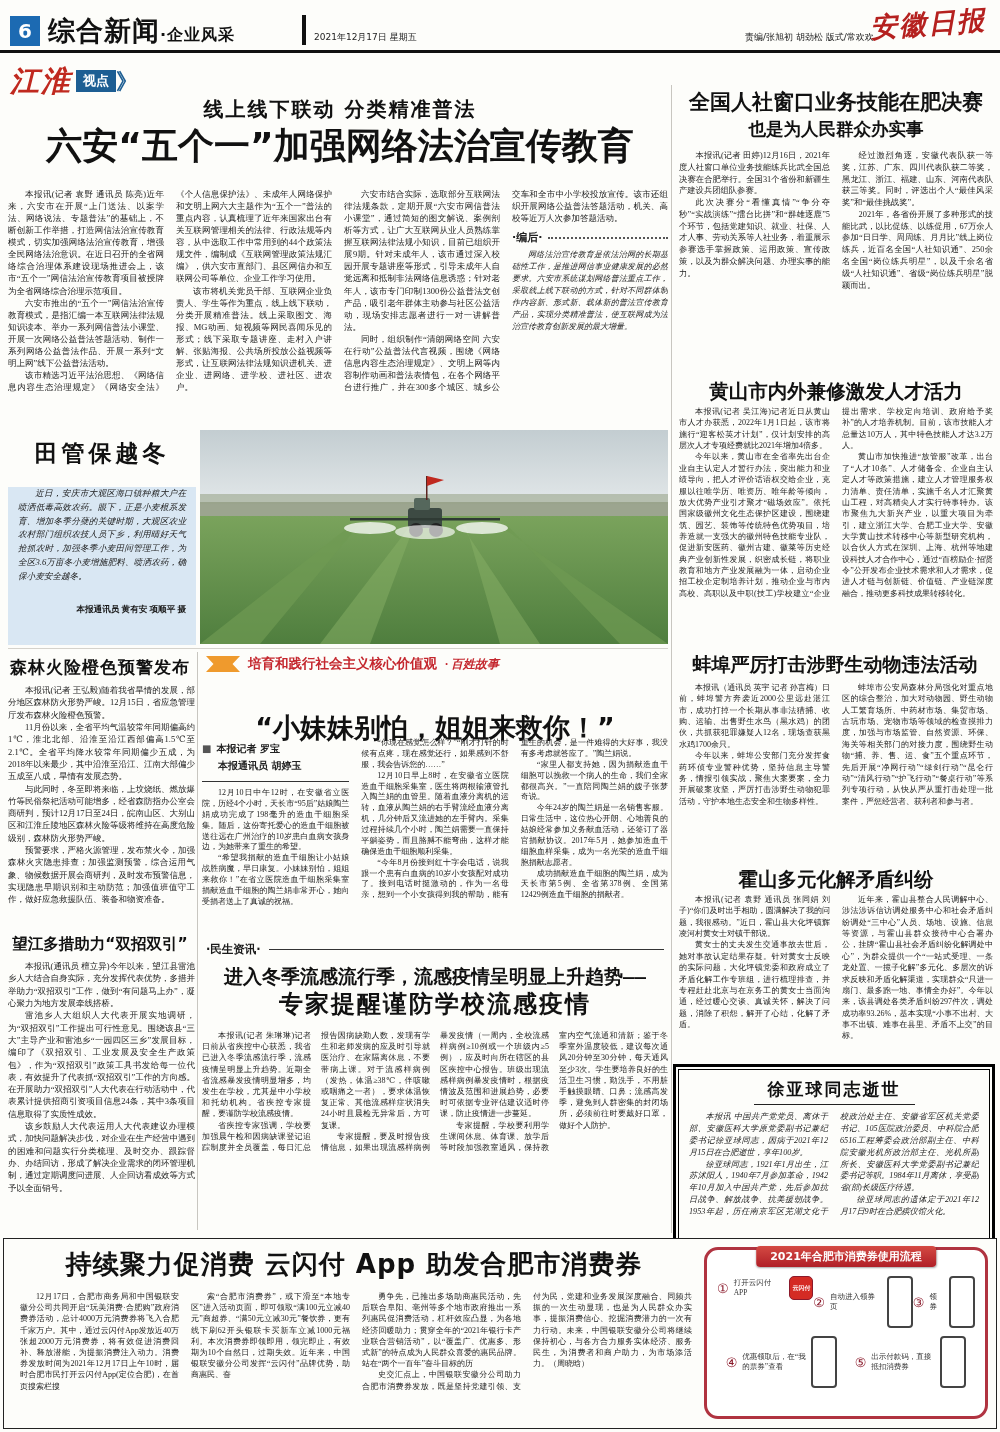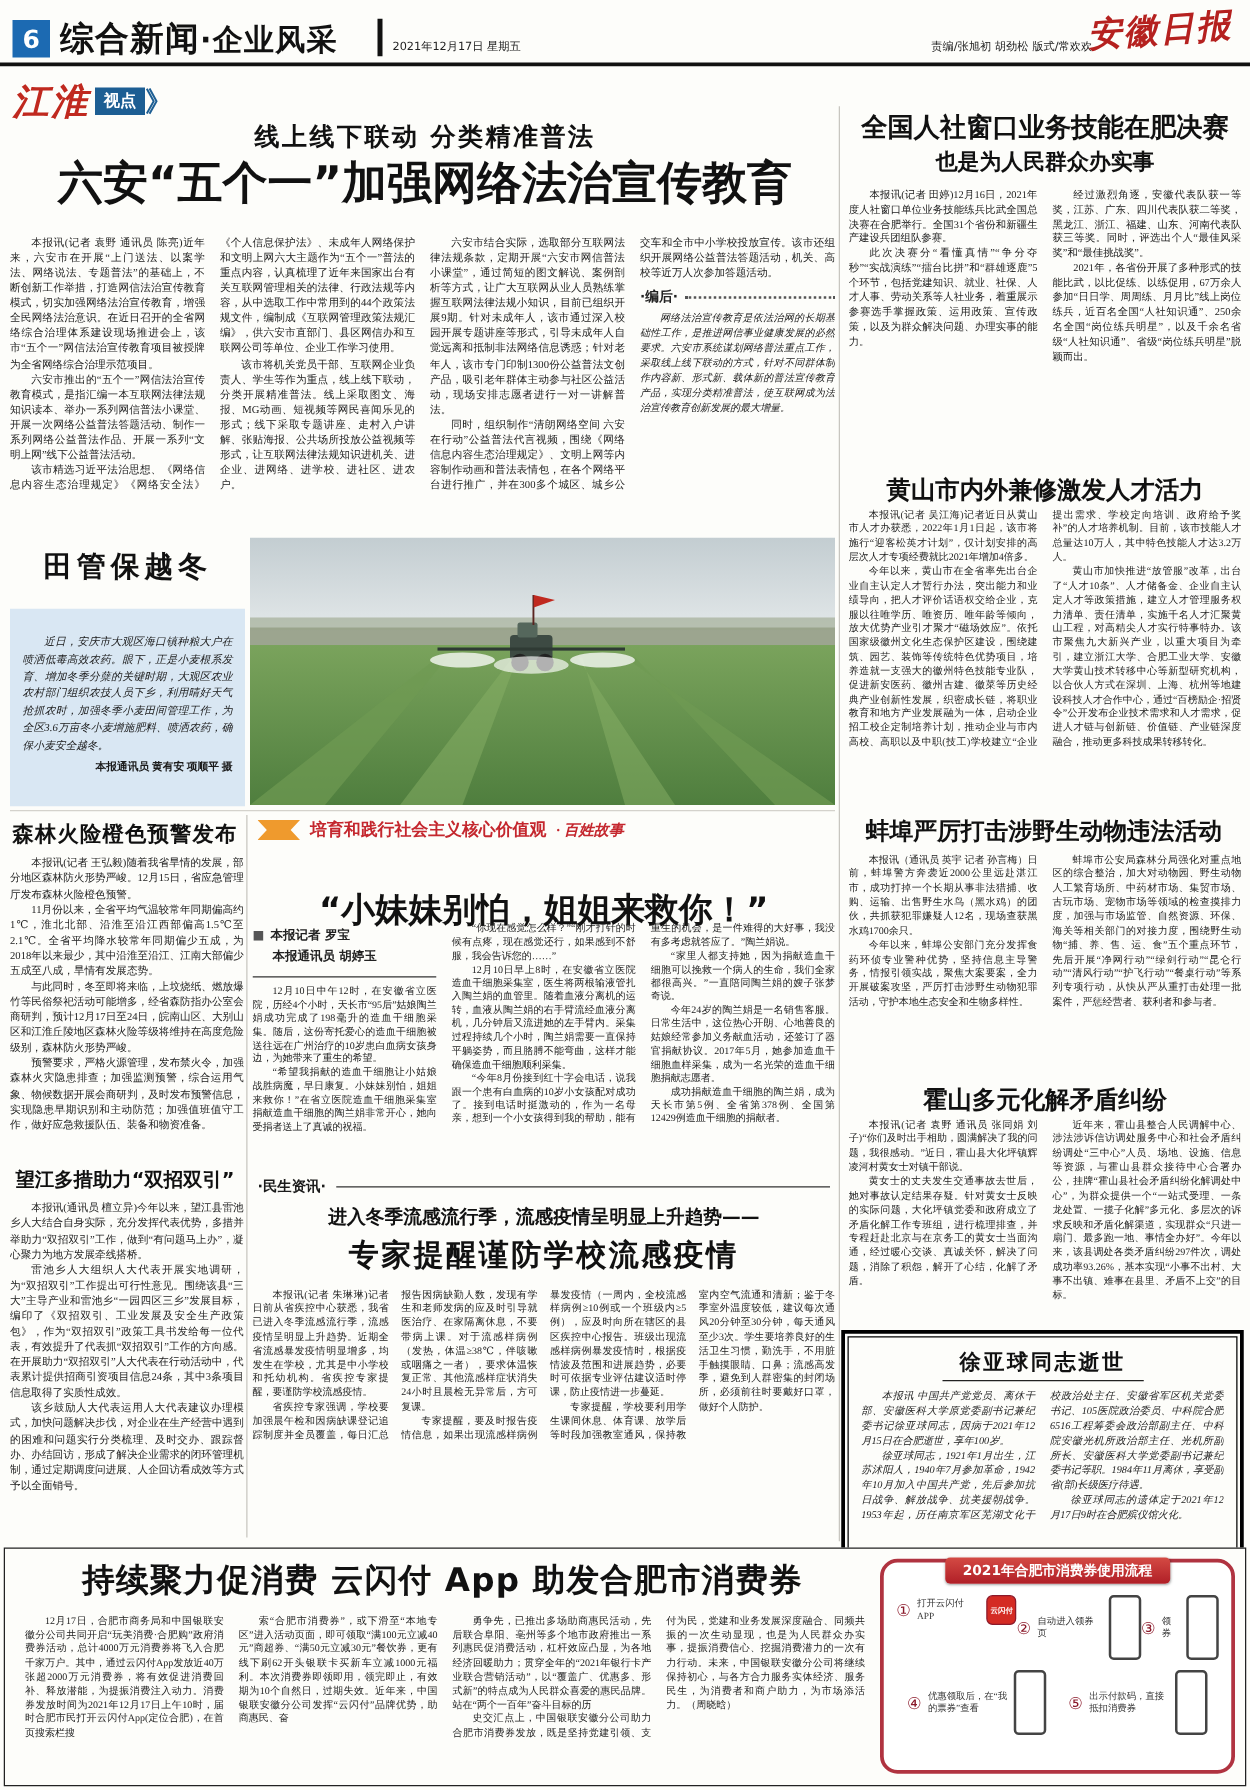--- a/index.html
+++ b/index.html
@@ -11,21 +11,21 @@
   }
   .abs { position:absolute; }
   .hdl { font-family:"DejaVu Sans","Liberation Sans",sans-serif; font-weight:bold; color:#111; }
   .center { text-align:center; }
   .col-body { text-align:justify; color:#222; overflow:hidden; }
   .col-body p { text-indent:2em; }
   
   .pagenum { width:30px; height:30px; background:#1c6ab2; color:#fff; font-size:20px;
     line-height:30px; text-align:center; font-family:"DejaVu Sans",sans-serif; font-weight:bold; }
   .section-title { font-size:27px; letter-spacing:1px; }
-  .section-sub { font-size:24px; }
+  .section-sub { font-size:16px; }
   .vbar { width:4px; height:30px; background:#111; }
   .small-meta { font-size:9px; color:#222; font-family:"DejaVu Sans",sans-serif; }
   .masthead { font-size:27px; color:#b5211f; font-weight:bold; font-style:italic;
     font-family:"DejaVu Serif",serif; transform:rotate(-4deg); letter-spacing:2px; }
   .toprule { height:3px; background:#111; }
   
   .jh-brand { font-size:29px; color:#c0291f; font-weight:bold; font-style:italic; letter-spacing:2px;
     font-family:"DejaVu Serif",serif; }
   .jh-badge { display:inline-block; background:#1d5e93; color:#fff; font-size:13px; font-weight:bold;
     padding:2px 7px; font-family:"DejaVu Sans",sans-serif; vertical-align:6px; margin-left:4px; }
@@ -33,41 +33,41 @@
   
   .lead-kicker { font-size:20px; letter-spacing:2px; }
   .lead-headline { font-size:36px; letter-spacing:0px; }
   .lead-body { column-count:4; column-gap:12px; font-size:8.5px; line-height:1.42; }
   .postscript { break-inside:avoid; margin-top:6px; }
   .ps-label { font-family:"DejaVu Sans",sans-serif; font-weight:bold; font-size:11px; white-space:nowrap; }
   .ps-rule { flex:1; border-top:2px dotted #555; margin-left:6px; transform:translateY(7px); }
   .ps-text { font-style:italic; font-size:8px; line-height:1.5; text-indent:2em; margin-top:3px; }
   
   .photo-title { font-size:23px; letter-spacing:4px; }
-  .caption-box { background:#d9e7f3; padding:20px 10px 8px; font-size:8.6px; line-height:1.6; }
+  .caption-box { background:#d9e7f3; padding:0 10px 8px; font-size:8.6px; line-height:1.6; }
   .caption-box .cap { font-style:italic; text-indent:2em; text-align:justify; }
-  .caption-box .credit { text-align:right; font-weight:bold; margin-top:4px; font-style:normal; }
+  .caption-box .credit { text-align:right; font-weight:bold; margin-top:20px; font-style:normal; }
   
   .side-hdl { font-size:17px; letter-spacing:1px; }
   .side-body { font-size:8.5px; line-height:1.45; }
   .values-banner { display:flex; align-items:center; gap:8px; }
   .vb-arrow { width:34px; height:16px; background:#ef9a2d;
     clip-path:polygon(0 0, 100% 0, 78% 50%, 100% 100%, 0 100%, 22% 50%); }
   .vb-text { color:#c4272e; font-size:13.5px; font-weight:bold; font-family:Liberation Mono, monospace; }
   .vb-sub { color:#c4272e; font-size:12px; font-style:italic; font-weight:bold; }
   .values-headline { font-size:27px;margin-top:20px; }
   .values-body { column-count:3; column-gap:12px; font-size:8px; line-height:1.36; }
   .byline { break-inside:avoid; border-bottom:1.5px solid #333; padding:2px 0 7px; margin-bottom:6px;
     font-family:"DejaVu Sans",sans-serif; font-weight:bold; font-size:10px; line-height:1.7; }
   .byline .sq { color:#555; margin-right:5px; }
   
   .ms-label-row { display:flex; align-items:center; }
   .ms-label { font-family:"DejaVu Sans",sans-serif; font-weight:bold; font-size:11.5px; white-space:nowrap; }
   .ms-rule { flex:1; border-top:1px solid #333; margin-left:8px; }
-  .ms-kicker { font-size:15px; }
+  .ms-kicker { font-size:19px;font-family:Liberation Mono, monospace; }
   .ms-headline { font-size:24px; letter-spacing:2px; }
   .ms-body { column-count:4; column-gap:10px; font-size:8px; line-height:1.4; }
   
   .r-hdl1 { font-size:21px; }
   .r-hdl2 { font-size:17.5px; }
   .r-hdl { font-size:19.5px; }
   .r-body { column-count:2; column-gap:12px; font-size:8.3px; line-height:1.42; }
   .vline { width:1px; background:#c8c6c0; }
   .hline { height:1px; background:#d4d2cc; }
   

